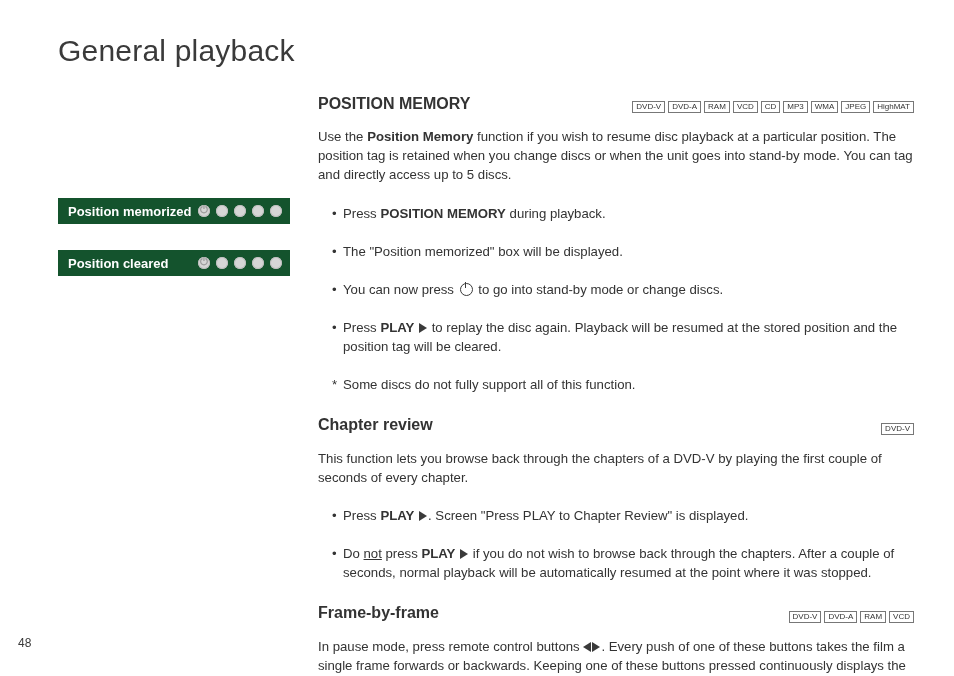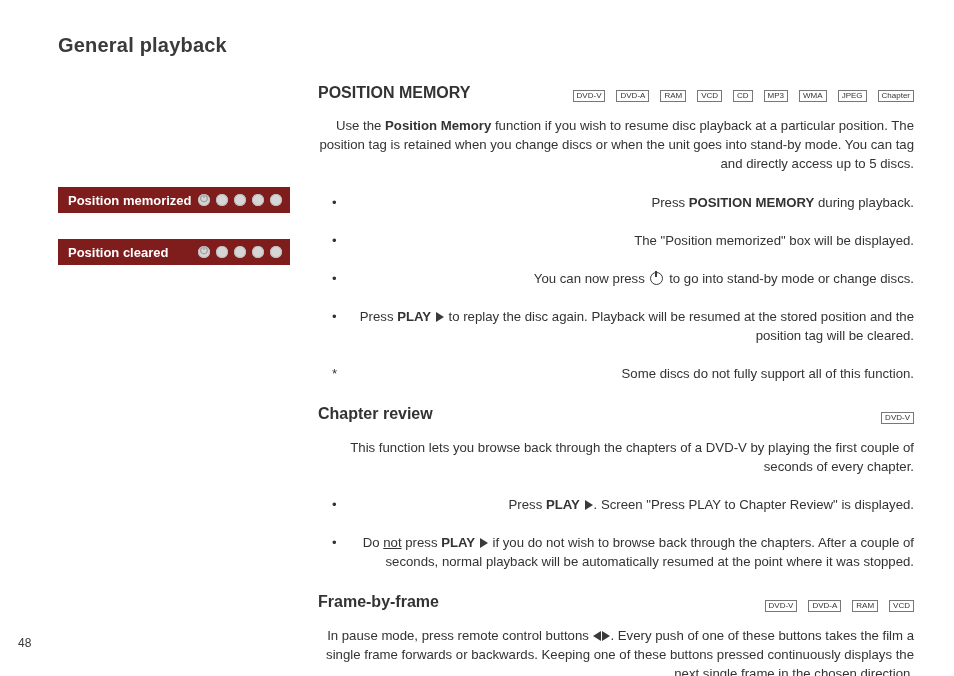--- a/index.html
+++ b/index.html
@@ -14,37 +14,37 @@
     position: relative;
   }
   .page {
     position: relative;
     width: 954px;
     height: 676px;
     padding: 34px 40px 0 58px;
     box-sizing: border-box;
   }
   h1.title {
-    font-size: 20px;
-    font-weight: 700;
+    font-size: 30px;
+    font-weight: 400;
     margin: 0 0 24px 0;
     color: #3a3a3a;
     letter-spacing: 0.2px;
   }
   .columns {
     display: flex;
     gap: 28px;
   }
   .side {
     width: 232px;
     flex: 0 0 232px;
     padding-top: 106px;
   }
   .status-box {
-    background: #7f1d1d;
+    background: #14532d;
     color: #fff;
     font-size: 13px;
     font-weight: 700;
     height: 26px;
     display: flex;
     align-items: center;
     padding: 0 10px;
     margin-bottom: 26px;
     position: relative;
     box-sizing: border-box;
@@ -75,35 +75,35 @@
     top: -1px;
     left: 2px;
     color: #9c9c9c;
   }
   .main {
     flex: 1;
     font-size: 13.2px;
     line-height: 1.45;
     color: #333;
   }
-  .section { margin-bottom: 18px; text-align: right; }
+  .section { margin-bottom: 18px; }
   .sect-head {
     display: flex;
     align-items: flex-end;
     justify-content: space-between;
     margin-bottom: 3px;
   }
   .sect-title {
     font-size: 16px;
     font-weight: 700;
     margin: 0;
   }
   .badges {
     display: flex;
-    gap: 12px;
+    gap: 4px;
     font-size: 8px;
     line-height: 10px;
     align-items: center;
     margin-bottom: 2px;
     border-radius: 6px;
   }
   .badge {
     border: 1px solid #777;
     padding: 0 3px;
     margin-left: -1px;
@@ -229,21 +229,21 @@
           <h2 class="sect-title">POSITION MEMORY</h2>
           <div class="badges">
             <span class="badge first">DVD-V</span>
             <span class="badge">DVD-A</span>
             <span class="badge">RAM</span>
             <span class="badge">VCD</span>
             <span class="badge">CD</span>
             <span class="badge">MP3</span>
             <span class="badge">WMA</span>
             <span class="badge">JPEG</span>
-            <span class="badge">Chapter</span>
+            <span class="badge">HighMAT</span>
           </div>
         </div>
         <p>
           <span>Use the </span><b>Position Memory</b><span> function if you wish to resume disc playback at a particular position. The position tag is retained when you change discs or when the unit goes into stand-by mode. You can tag and directly access up to 5 discs.</span>
         </p>
         <ul>
           <li>
             <span>Press </span><b>POSITION MEMORY</b><span> during playback.</span>
           </li>
           <li>The "Position memorized" box will be displayed.</li>

